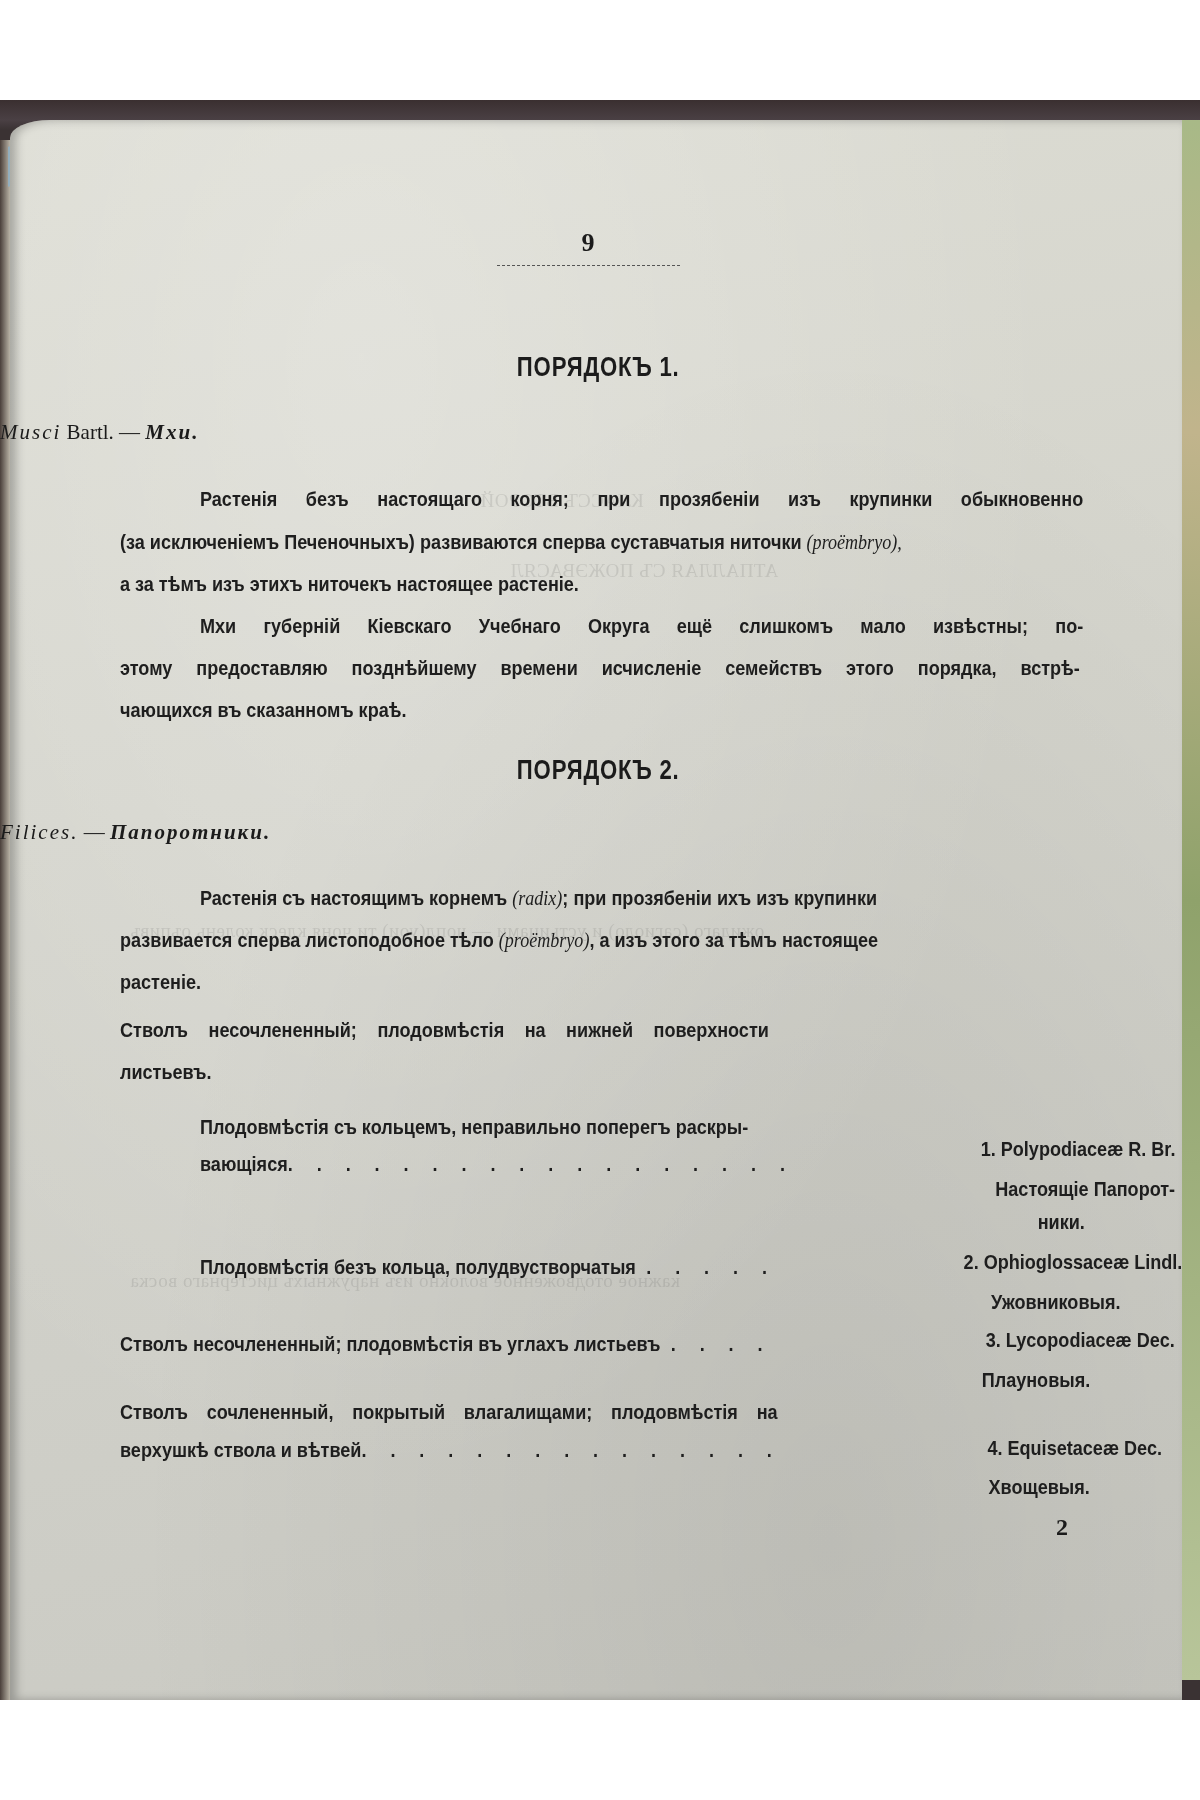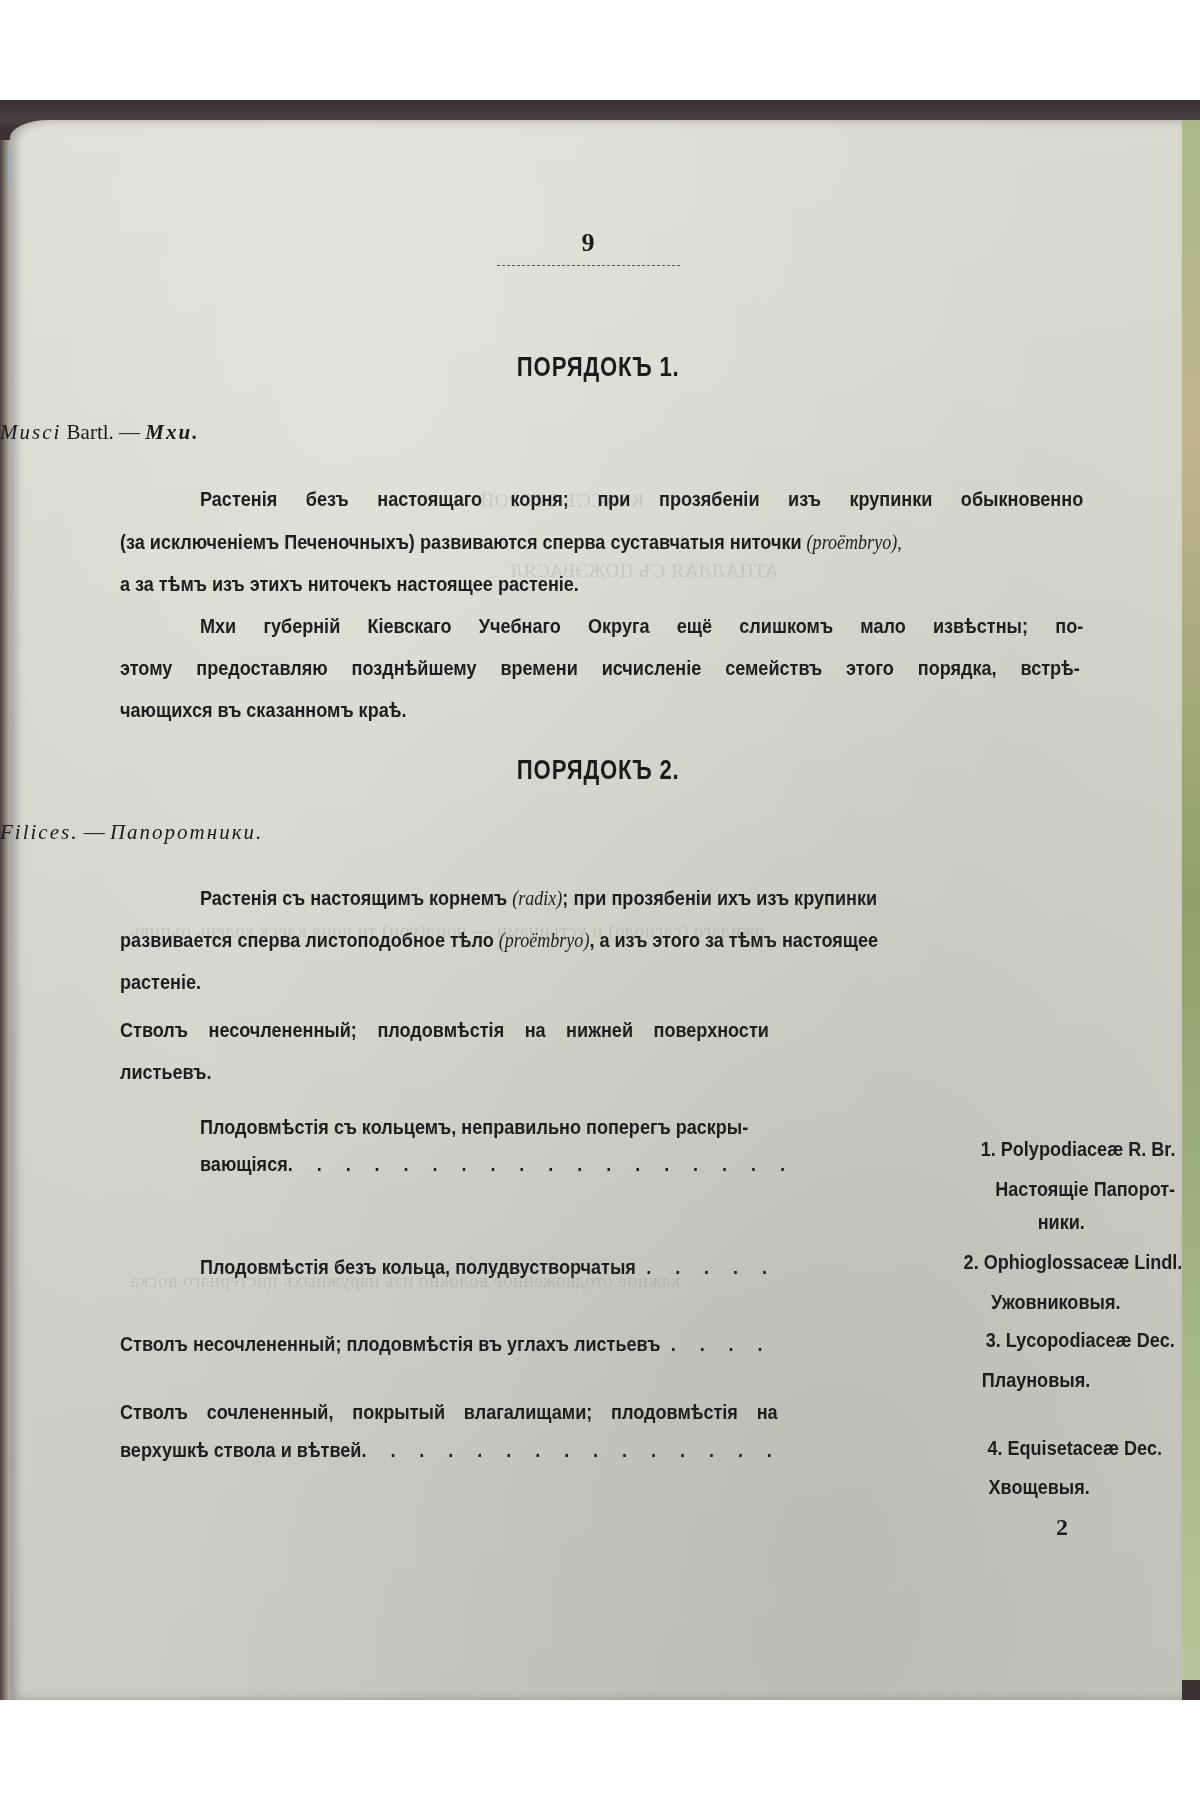--- a/index.html
+++ b/index.html
@@ -96,21 +96,21 @@
   <span class="ital">(proëmbryo),</span>
 </div>
 <div class="abs line" style="top:572px;">а за тѣмъ изъ этихъ ниточекъ настоящее растеніе.</div>
 
 <div class="abs line indent just" style="top:614px;width:1027px;">Мхи губерній Кіевскаго Учебнаго Округа ещё слишкомъ мало извѣстны; по-</div>
 <div class="abs line just" style="top:656px;">этому предоставляю позднѣйшему времени исчисленіе семействъ этого порядка, встрѣ-</div>
 <div class="abs line" style="top:698px;">чающихся въ сказанномъ краѣ.</div>
 
 <div class="abs heading" style="top:755px;">ПОРЯДОКЪ 2.</div>
 <div class="abs subtitle" style="top:820px;">
-  <span class="it">Filices.</span><span> — </span><span class="it" style="font-weight:normal;">Папоротники.</span>
+  <span class="it">Filices.</span><span> — </span><span class="it" style="font-weight:bold;">Папоротники.</span>
 </div>
 
 <div class="abs line indent" style="top:886px;">
   <span>Растенія съ настоящимъ корнемъ </span><span class="ital">(radix)</span><span>; при прозябеніи ихъ изъ крупинки</span>
 </div>
 <div class="abs line" style="top:928px;">
   <span>развивается сперва листоподобное тѣло </span><span class="ital">(proëmbryo)</span><span>, а изъ этого за тѣмъ настоящее</span>
 </div>
 <div class="abs line" style="top:970px;">растеніе.</div>
 

